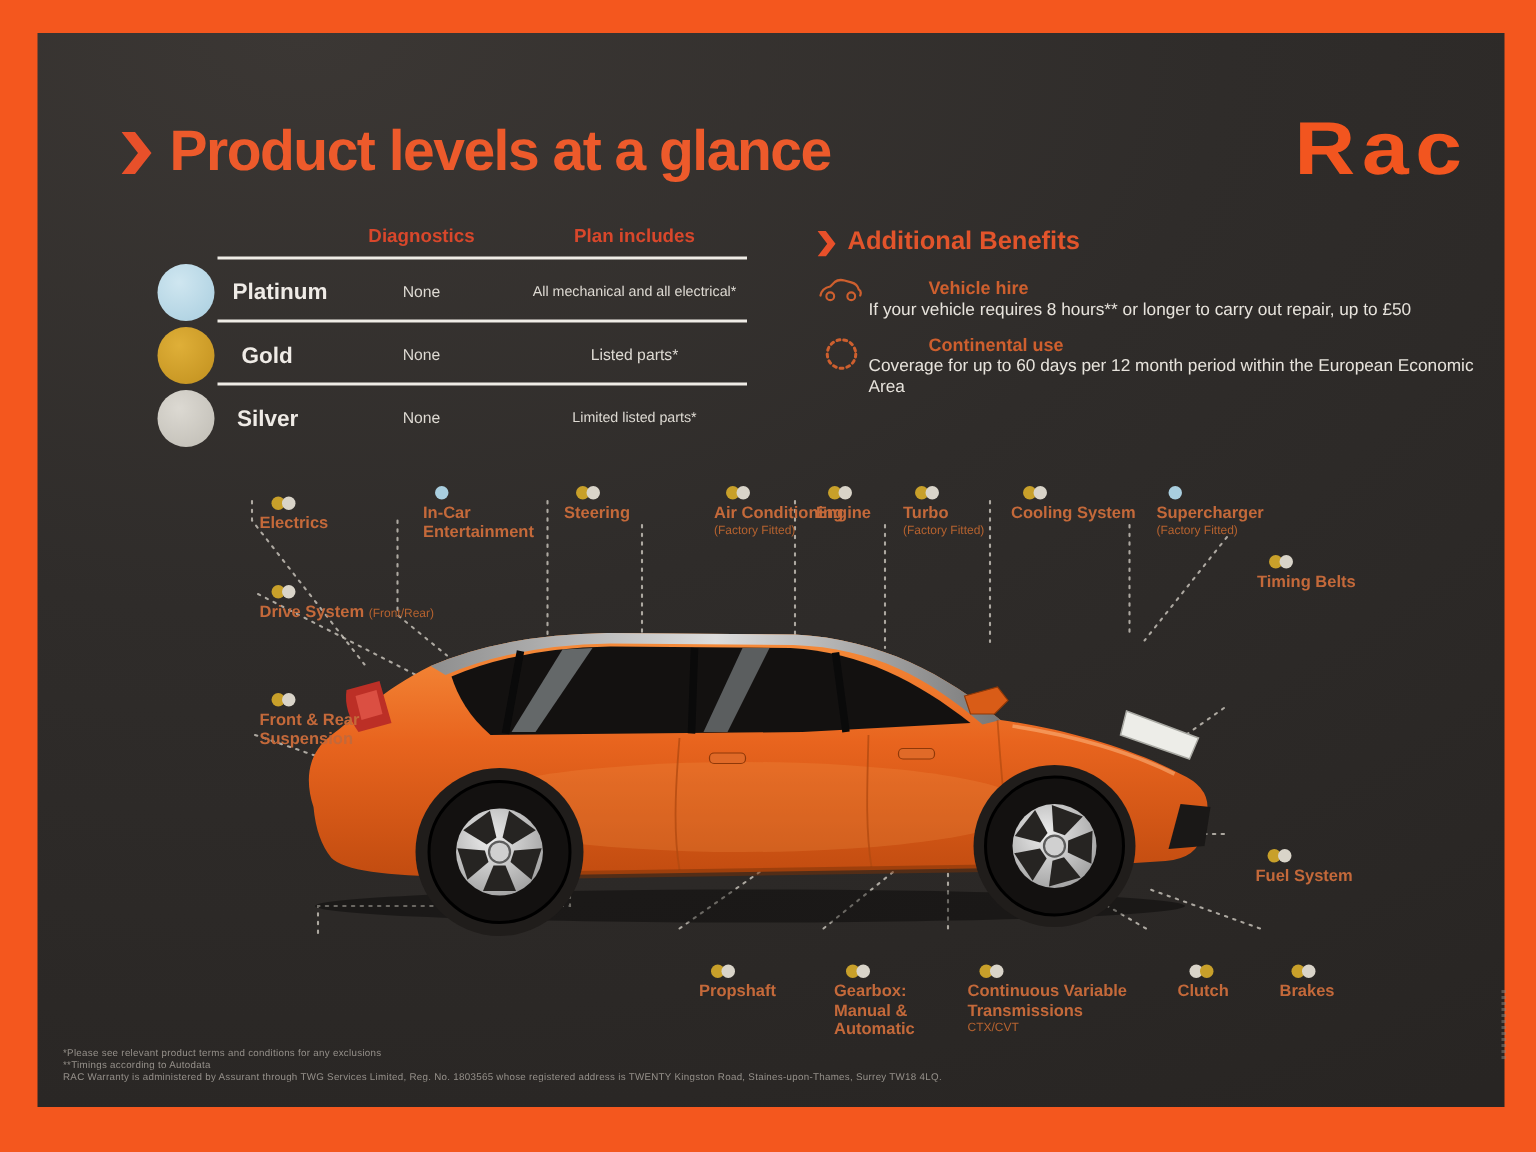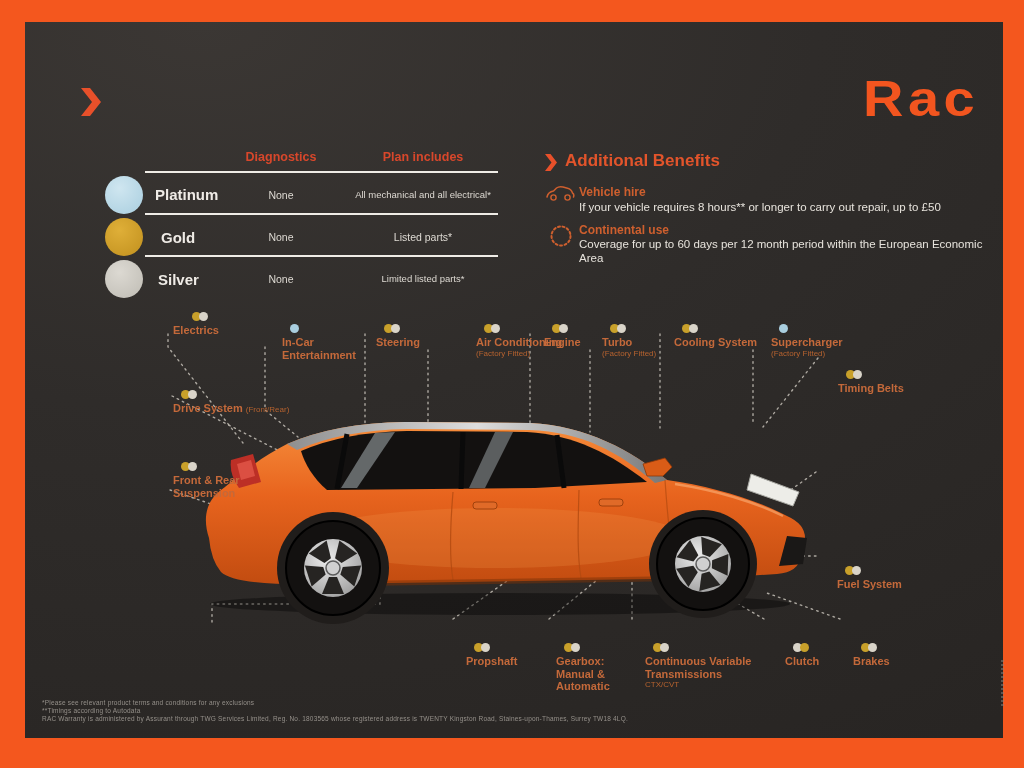--- a/index.html
+++ b/index.html
@@ -33,21 +33,21 @@
   .sw-platinum{background:radial-gradient(circle at 38% 32%, #CFE6F0, #A9CEDF);}
   .sw-gold{background:radial-gradient(circle at 38% 32%, #DFAF38, #C1901E);}
   .sw-silver{background:radial-gradient(circle at 38% 32%, #DCD9D2, #BFBCB4);}
   .row-name{font-size:15px;font-weight:bold;color:#EFEBE6;}
   .cell{font-size:10.5px;color:#DEDAD3;text-align:center;}
   .cell-sm{font-size:9.5px;}
 
   
   .ben-title{left:540px;top:129px;font-size:17px;font-weight:bold;color:#E2542B;}
   .chev-sm{left:520px;top:132px;}
-  .ben-name{font-size:12px;font-weight:bold;color:#CE5F2E;}
+  .ben-name{font-size:12px;font-weight:bold;color:#CE5F2E;margin-left:40px;}
   .ben-desc{font-size:11.5px;color:#E7E3DC;line-height:14px;}
 
   
   .part{position:absolute;font-size:11px;line-height:12.5px;color:#C4693A;}
   .dots{display:block;margin:0 0 3px 8px;height:9px;}
   .dot{width:9px;height:9px;border-radius:50%;display:inline-block;vertical-align:top;}
   .dot+.dot{margin-left:-2px;}
   .d-gold{background:#C8A02A;}
   .d-silver{background:#D9D4C9;}
   .d-platinum{background:#A9CEDF;}
@@ -67,20 +67,21 @@
   }
 </style>
 </head>
 <body>
 
 <div class="panel">
 
   <svg class="abs chev-lg" width="22" height="28" viewBox="0 0 22 28">
     <polygon points="0,0 9,0 20,14 9,28 0,28 11,14" fill="#E8502A"></polygon>
   </svg>
+  <div class="abs title">Product levels at a glance</div>
   <div class="abs logo">Rac</div>
 
   <div class="abs col-head" style="left:206px;top:128px;width:100px;">Diagnostics</div>
   <div class="abs col-head" style="left:338px;top:128px;width:120px;">Plan includes</div>
 
   <div class="abs tline" style="top:149px;"></div>
   <div class="abs tline" style="top:191px;"></div>
   <div class="abs tline" style="top:233px;"></div>
 
   <div class="abs swatch sw-platinum" style="top:154px;"></div>
@@ -231,21 +232,21 @@
         <polygon points="497,151 519,151 512,167 504,167" transform="rotate(20 508 176)"></polygon>
         <polygon points="497,151 519,151 512,167 504,167" transform="rotate(92 508 176)"></polygon>
         <polygon points="497,151 519,151 512,167 504,167" transform="rotate(164 508 176)"></polygon>
         <polygon points="497,151 519,151 512,167 504,167" transform="rotate(236 508 176)"></polygon>
         <polygon points="497,151 519,151 512,167 504,167" transform="rotate(308 508 176)"></polygon>
       </g>
       <circle cx="508" cy="176" r="7" fill="#D0D0D0" stroke="#5c5c5c" stroke-width="1.5"></circle>
     </g>
   </svg>
 
-  <div class="part" style="left:148px;top:290px;text-align:center;">
+  <div class="part" style="left:148px;top:309px;">
     <span class="dots"><i class="dot d-gold"></i><i class="dot d-silver"></i></span>
     <div class="pl">Electrics</div>
   </div>
 
   <div class="part" style="left:257px;top:302px;width:100px;">
     <span class="dots"><i class="dot d-platinum"></i></span>
     <div class="pl">In-Car Entertainment</div>
   </div>
 
   <div class="part" style="left:351px;top:302px;">

